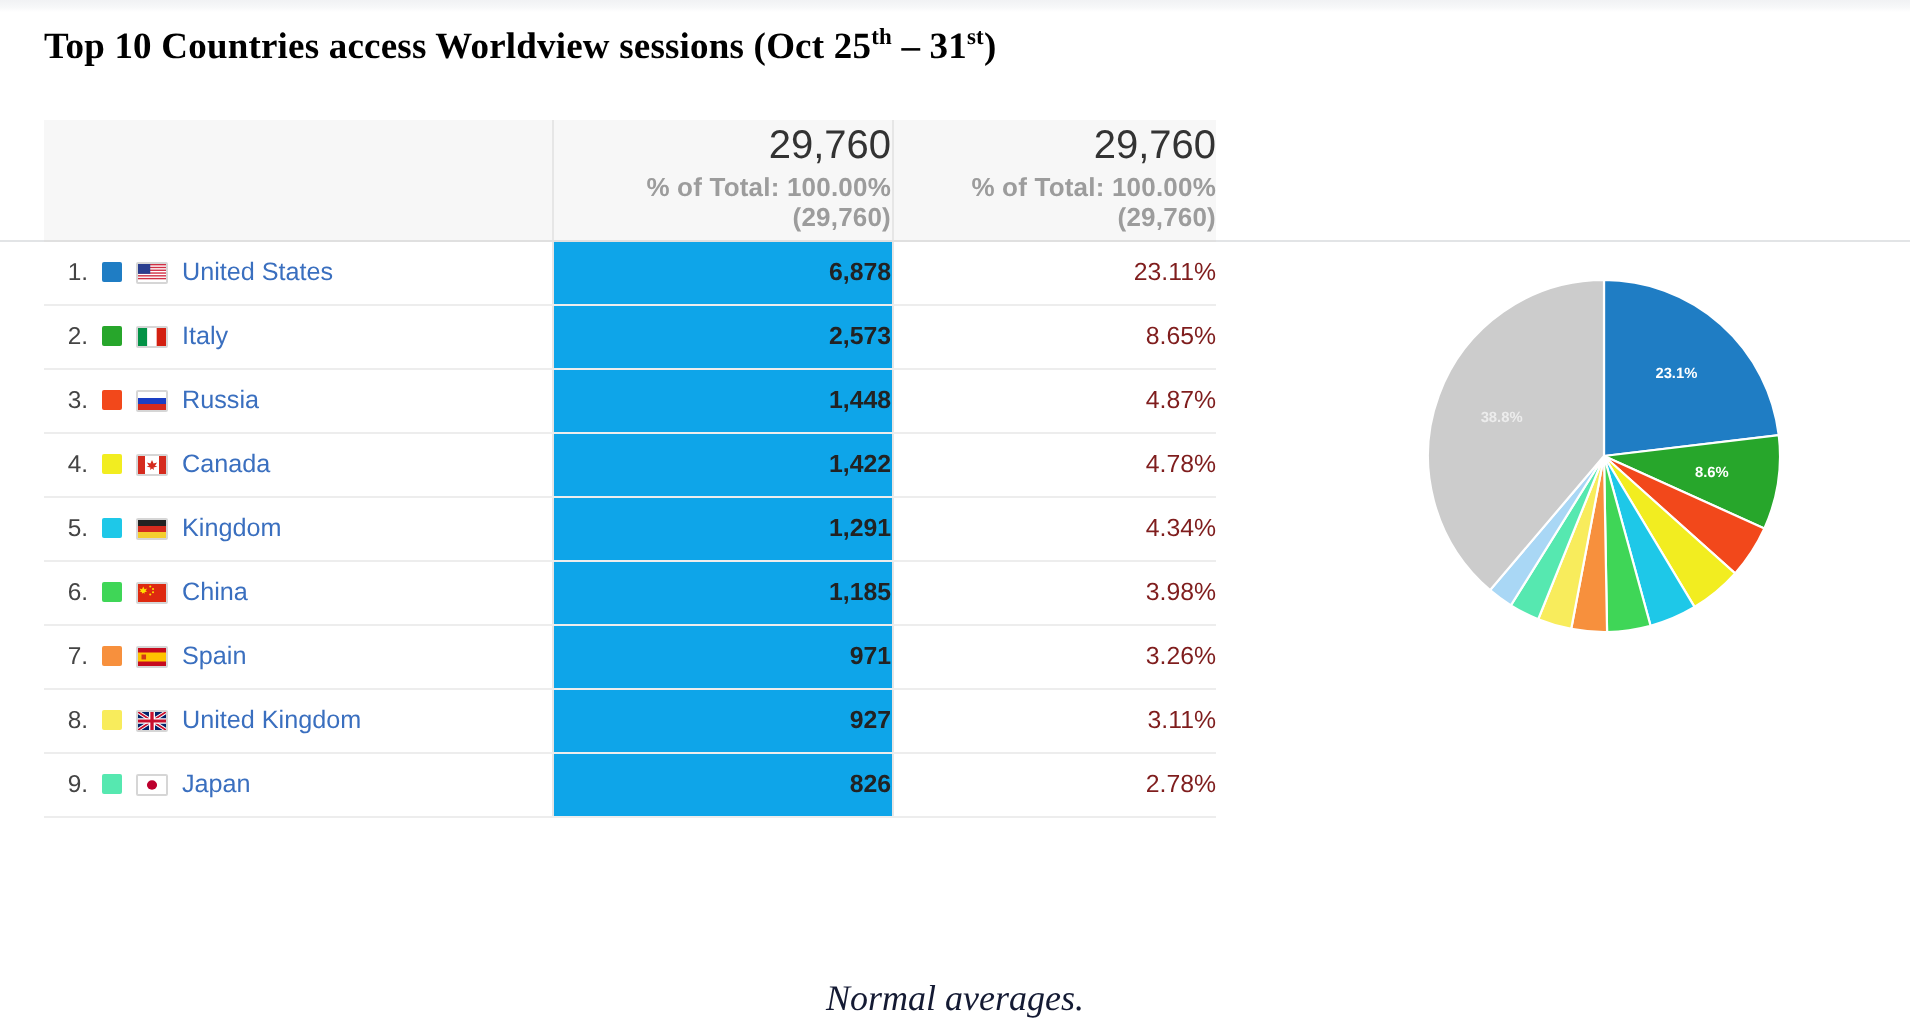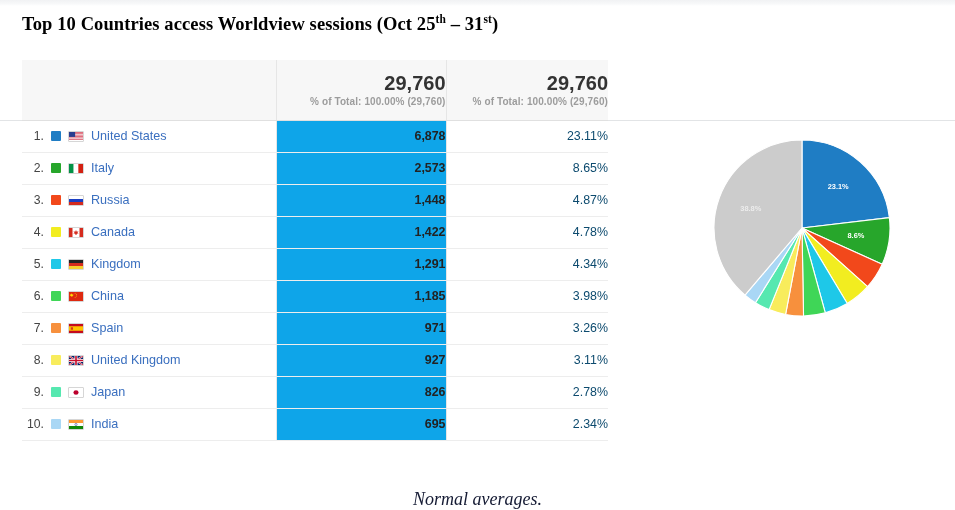--- a/index.html
+++ b/index.html
@@ -75,24 +75,24 @@
     text-align: right;
   }
   .hdr-cell.blank {
     background: #f7f7f7;
   }
   .hdr-cell:last-child { border-right: none; }
   .hdr-big {
     font-size: 20px;
     color: #333333;
     line-height: 1.08;
-    font-weight: 700;
+    font-weight: 400;
   }
   .hdr-sub {
-    font-size: 10px;
+    font-size: 13px;
     color: #9c9c9c;
     margin-top: 1px;
     letter-spacing: 0.1px;
   }
 
   .body-row td {
     height: 32px;
     border-bottom: 1px solid #ededed;
     box-sizing: border-box;
     font-size: 12.4px;
@@ -107,21 +107,21 @@
     border-right: 1px solid #e6e6e6;
     text-align: right;
     padding-right: 11px;
     font-weight: bold;
     color: #222222;
   }
   .cell-pct {
     background: #ffffff;
     text-align: right;
     padding-right: 11px;
-    color: #0c4a6e;
+    color: #7f1d1d;
   }
   .label-inner {
     display: flex;
     align-items: center;
     gap: 7px;
     white-space: nowrap;
   }
   .rank {
     width: 22px;
     text-align: right;
@@ -375,39 +375,20 @@
                 <rect width="16" height="11" fill="#fff"></rect>
                 <circle cx="8" cy="5.5" r="2.9" fill="#bc002d"></circle>
               </svg>
             </span>
             <span class="country">Japan</span>
           </div>
         </td>
         <td class="cell-num">826</td>
         <td class="cell-pct">2.78%</td>
       </tr>
-      <tr class="body-row">
-        <td class="cell-label">
-          <div class="label-inner">
-            <span class="rank">10.</span>
-            <span class="swatch" style="background:#a9d7f5"></span>
-            <span class="flag">
-              <svg viewBox="0 0 16 11" preserveAspectRatio="none">
-                <rect width="16" height="3.67" fill="#ff9933"></rect>
-                <rect y="3.67" width="16" height="3.66" fill="#fff"></rect>
-                <rect y="7.33" width="16" height="3.67" fill="#138808"></rect>
-                <circle cx="8" cy="5.5" r="1.3" fill="none" stroke="#000080" stroke-width="0.5"></circle>
-              </svg>
-            </span>
-            <span class="country">India</span>
-          </div>
-        </td>
-        <td class="cell-num">695</td>
-        <td class="cell-pct">2.34%</td>
-      </tr>
     </tbody>
 </table>
 
 <div class="pie-wrap">
   <svg id="pie-svg" width="180" height="180" viewBox="0 0 180 180">
       <path d="M90,90 L90.00,2.00 A88,88 0 0,1 177.38,79.58 Z" fill="#1f7dc4" stroke="#ffffff" stroke-width="1.1"></path>
       <text x="126.2" y="49.2" text-anchor="middle" dominant-baseline="middle" class="pie-label">23.1%</text>
       <path d="M90,90 L177.38,79.58 A88,88 0 0,1 170.19,126.25 Z" fill="#27a62b" stroke="#ffffff" stroke-width="1.1"></path>
       <text x="143.9" y="98.3" text-anchor="middle" dominant-baseline="middle" class="pie-label">8.6%</text>
       <path d="M90,90 L170.19,126.25 A88,88 0 0,1 155.56,148.70 Z" fill="#f2481b" stroke="#ffffff" stroke-width="1.1"></path>

